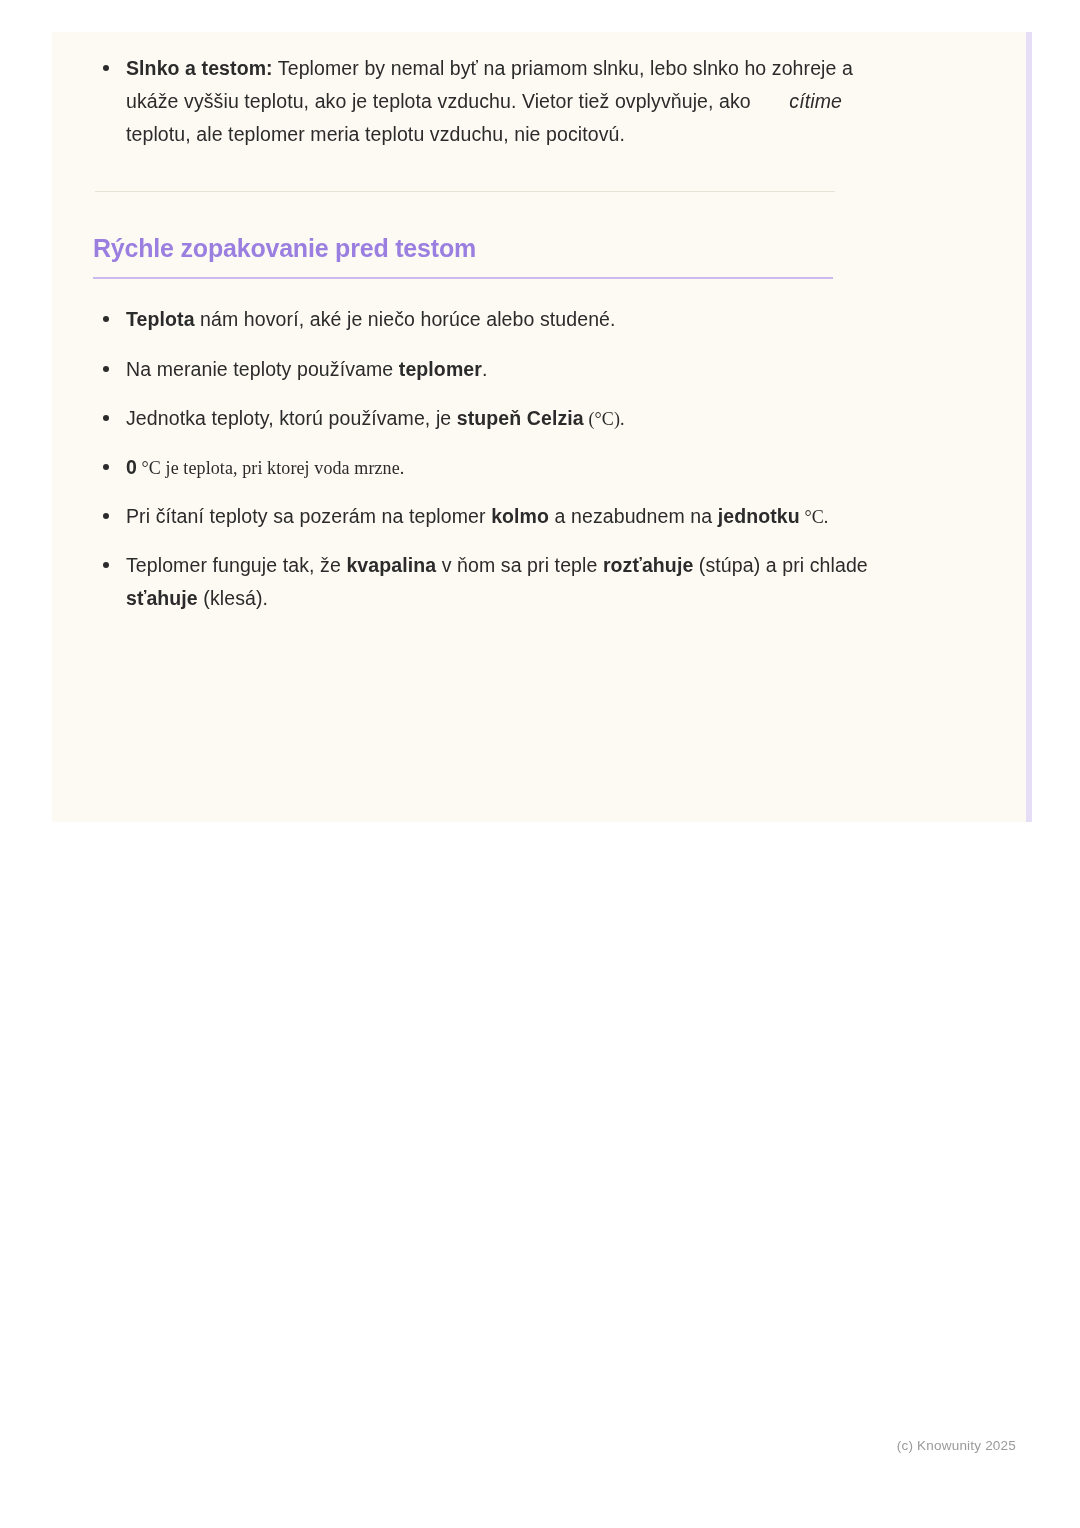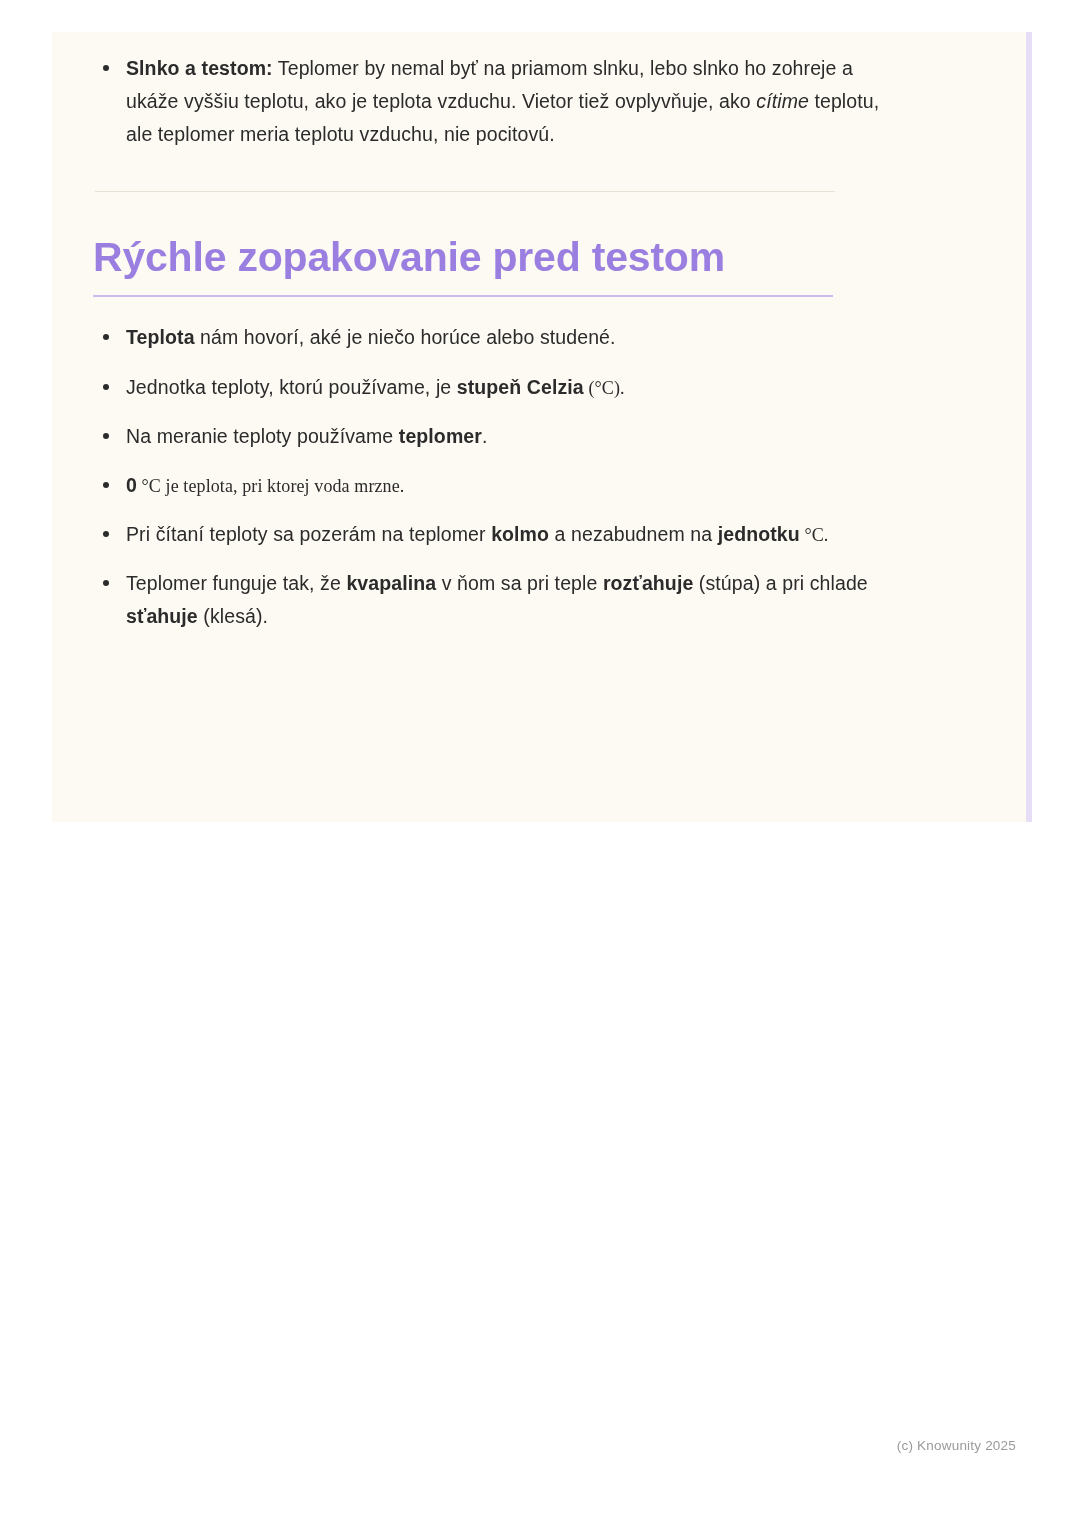--- a/index.html
+++ b/index.html
@@ -65,33 +65,33 @@
     top: 13px;
     width: 6px;
     height: 6px;
     border-radius: 50%;
     background: #2b2b2b;
   }
   .top-item {
     margin-bottom: 0 !important;
   }
   b { font-weight: bold; }
-  i { font-style: italic; }
+  i { font-style: italic; margin-left: 33px; }
   .deg {
     font-family: "Liberation Serif", serif;
     font-size: 18px;
   }
   hr.divider {
     border: none;
     border-top: 1px solid #e7e2d6;
     margin: 40px 0 0 5px;
     width: 740px;
   }
   h2.section-title {
-    font-size: 41px;
+    font-size: 25px;
     font-weight: bold;
     color: #9a7fe0;
     margin: 42px 0 0 3px;
     letter-spacing: -0.2px;
   }
   .title-rule {
     margin: 14px 0 0 3px;
     width: 740px;
     height: 2px;
     background: #cbb9f0;
@@ -137,24 +137,24 @@
 
       <h2 class="section-title">Rýchle zopakovanie pred testom</h2>
       <div class="title-rule"></div>
 
 
       <ul class="bullets recap">
         <li>
           <b>Teplota</b><span> nám hovorí, aké je niečo horúce alebo studené.</span>
         </li>
         <li>
-          <span>Jednotka teploty, ktorú používame, je </span><b>stupeň Celzia</b><span class="deg"> (°C).</span>
+          <span>Na meranie teploty používame </span><b>teplomer</b><span>.</span>
         </li>
         <li>
-          <span>Na meranie teploty používame </span><b>teplomer</b><span>.</span>
+          <span>Jednotka teploty, ktorú používame, je </span><b>stupeň Celzia</b><span class="deg"> (°C).</span>
         </li>
         <li>
           <b>0</b><span class="deg"> °C je teplota, pri ktorej voda mrzne.</span>
         </li>
         <li>
           <span>Pri čítaní teploty sa pozerám na teplomer </span><b>kolmo</b><span> a nezabudnem na </span><b>jednotku</b><span class="deg"> °C.</span>
         </li>
         <li>
           <span>Teplomer funguje tak, že </span><b>kvapalina</b><span> v ňom sa pri teple </span><b>rozťahuje</b><span> (stúpa) a pri chlade </span><b>sťahuje</b><span> (klesá).</span>
         </li>

